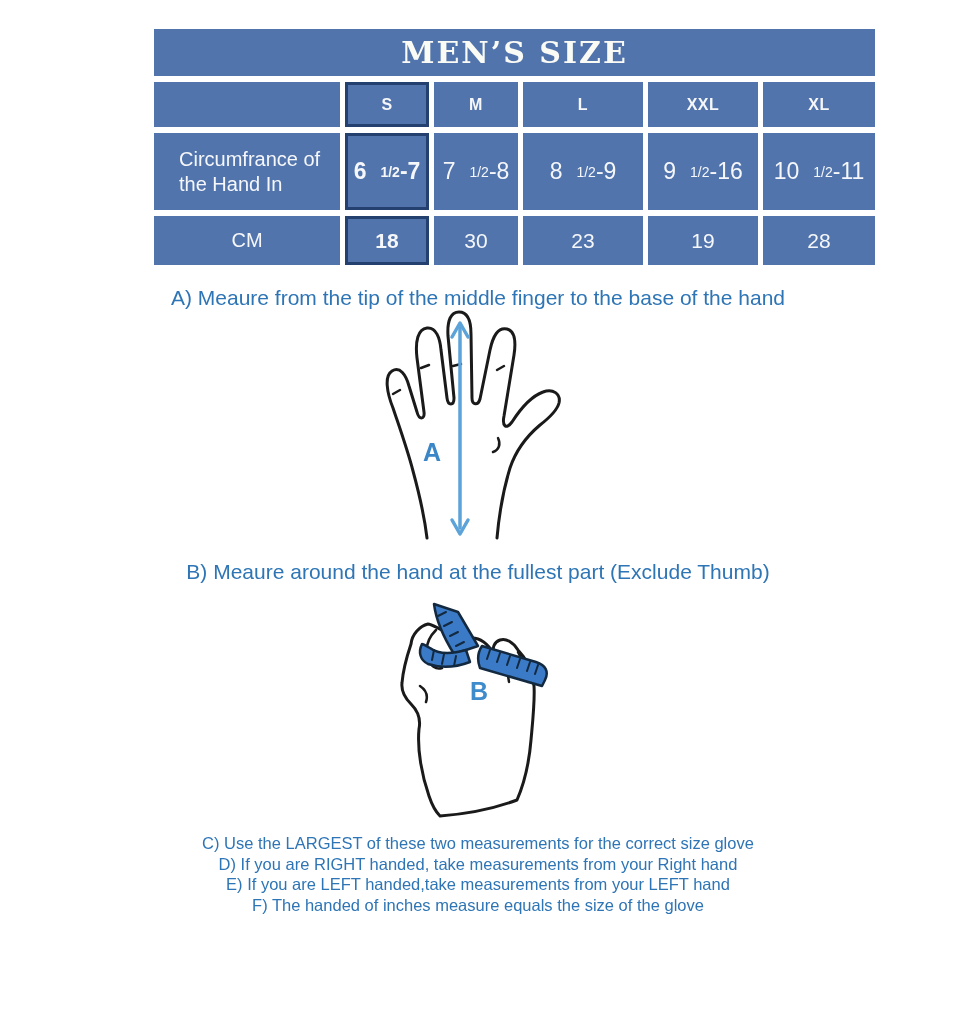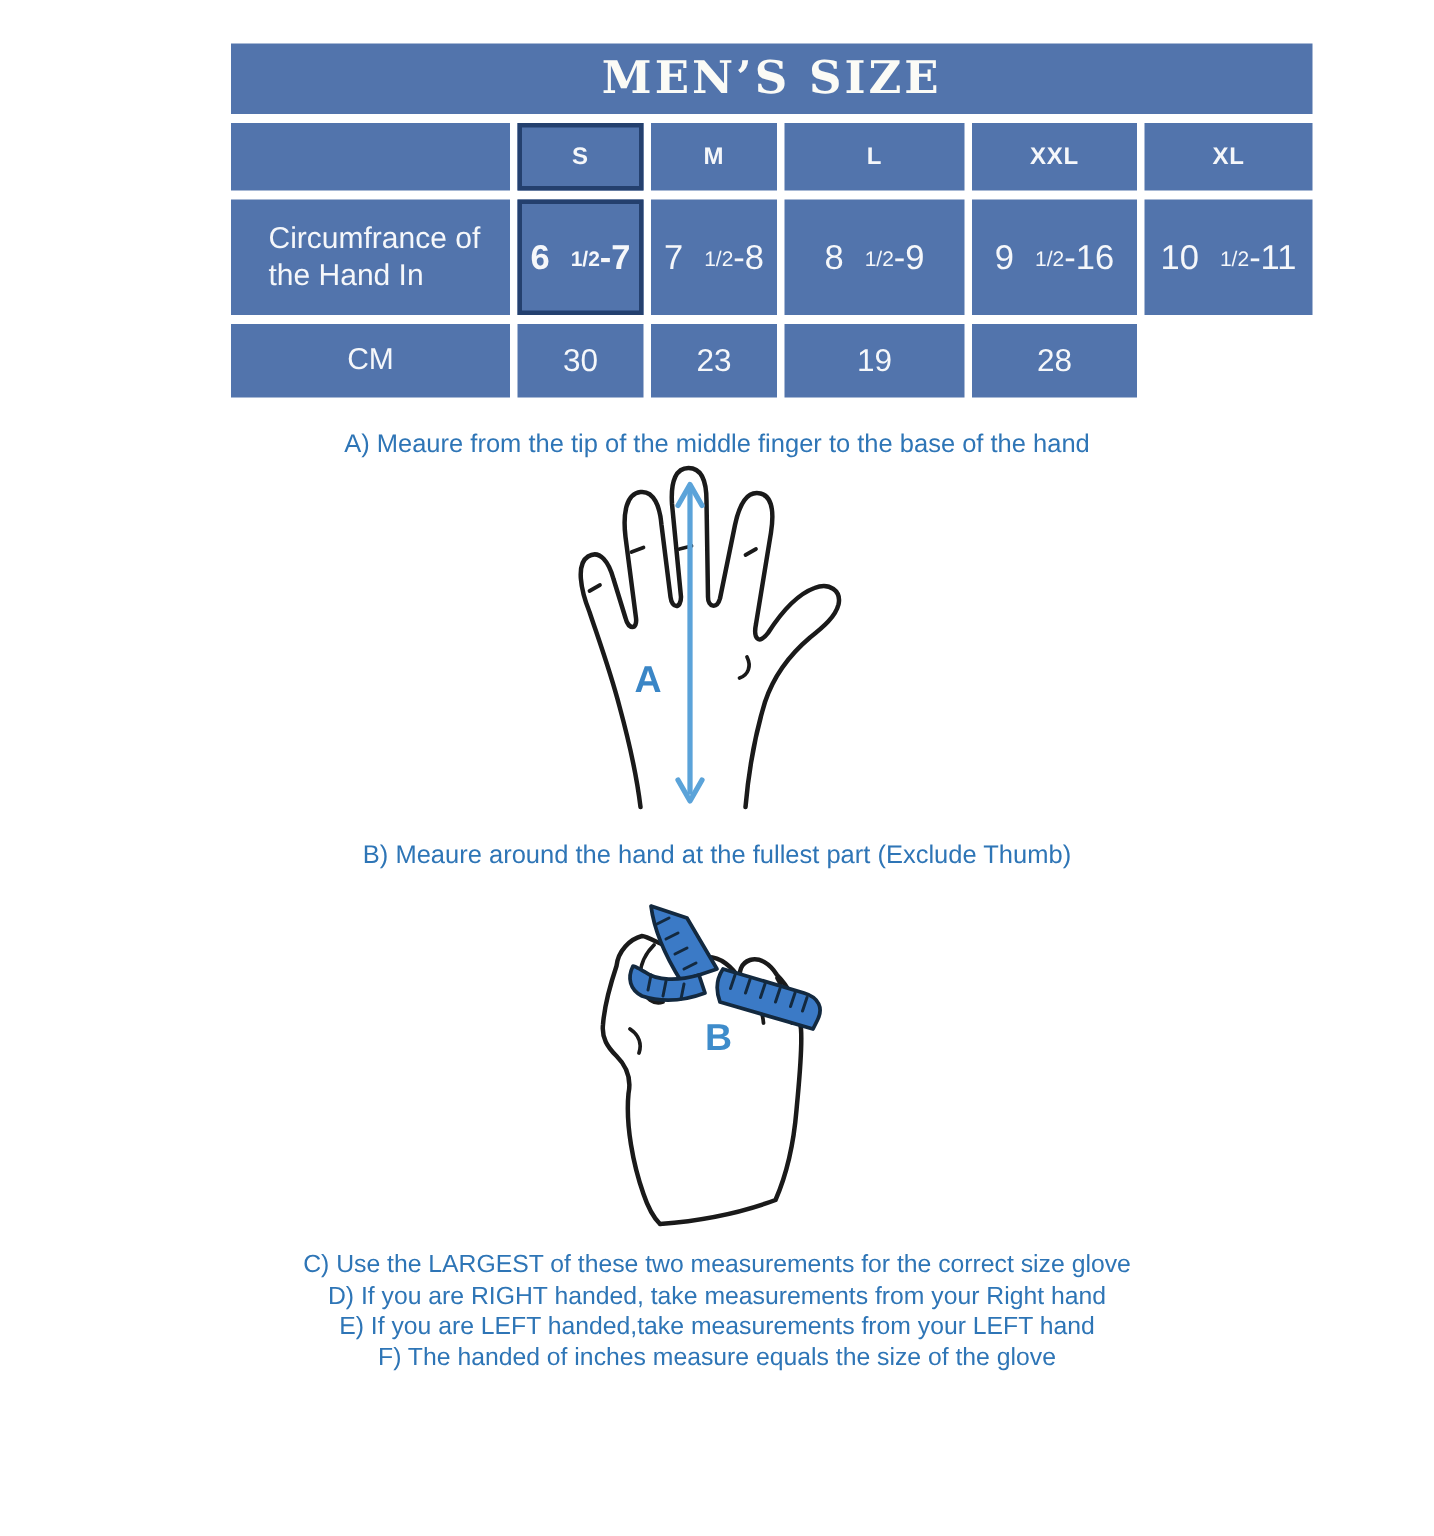--- a/index.html
+++ b/index.html
@@ -31,21 +31,21 @@
   .cm-cell{font-size:21px;}
   .label-cell{
     font-size:20px;justify-content:flex-start;text-align:left;
     padding-left:25px;line-height:1.25;
   }
   .label-cm{font-size:20px;}
   .hl{border:3px solid #24406E;font-weight:bold;}
   
   .note{
     position:absolute;left:0;width:100%;text-align:center;
-    color:#2E75B6;font-size:17px;
+    color:#2E75B6;font-size:21px;
   }
   .note-a{top:286px;}
   .note-b{top:560px;}
   .note-c{top:834px;font-size:16.5px;}
   .note-d{top:855px;font-size:16.5px;}
   .note-e{top:875px;font-size:16.5px;}
   .note-f{top:896px;font-size:16.5px;}
   
   .diagram-a{position:absolute;left:369px;top:308px;width:200px;height:240px;}
   .diagram-b{position:absolute;left:378px;top:588px;width:200px;height:245px;}
@@ -92,20 +92,21 @@
       <span class="frac">1/2</span>
       <span> -16</span>
     </div>
   <div class="cell val-cell">
       <span>10</span>
       <span class="frac">1/2</span>
       <span>-11</span>
     </div>
 
   <div class="cell label-cm">CM</div>
+  <div class="cell cm-cell hl">18</div>
   <div class="cell cm-cell">30</div>
   <div class="cell cm-cell">23</div>
   <div class="cell cm-cell">19</div>
   <div class="cell cm-cell">28</div>
 </div>
 
 <div class="note note-a">A) Meaure from the tip of the middle finger to the base of the hand</div>
 
 <svg class="diagram-a" viewBox="0 0 200 240" xmlns="http://www.w3.org/2000/svg">
 

